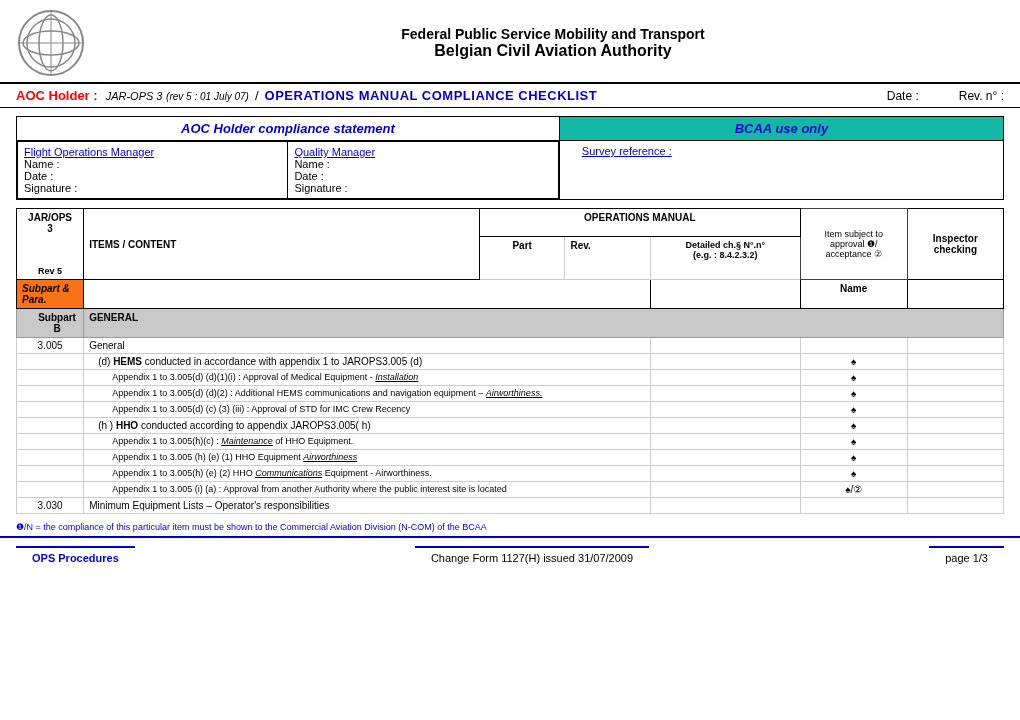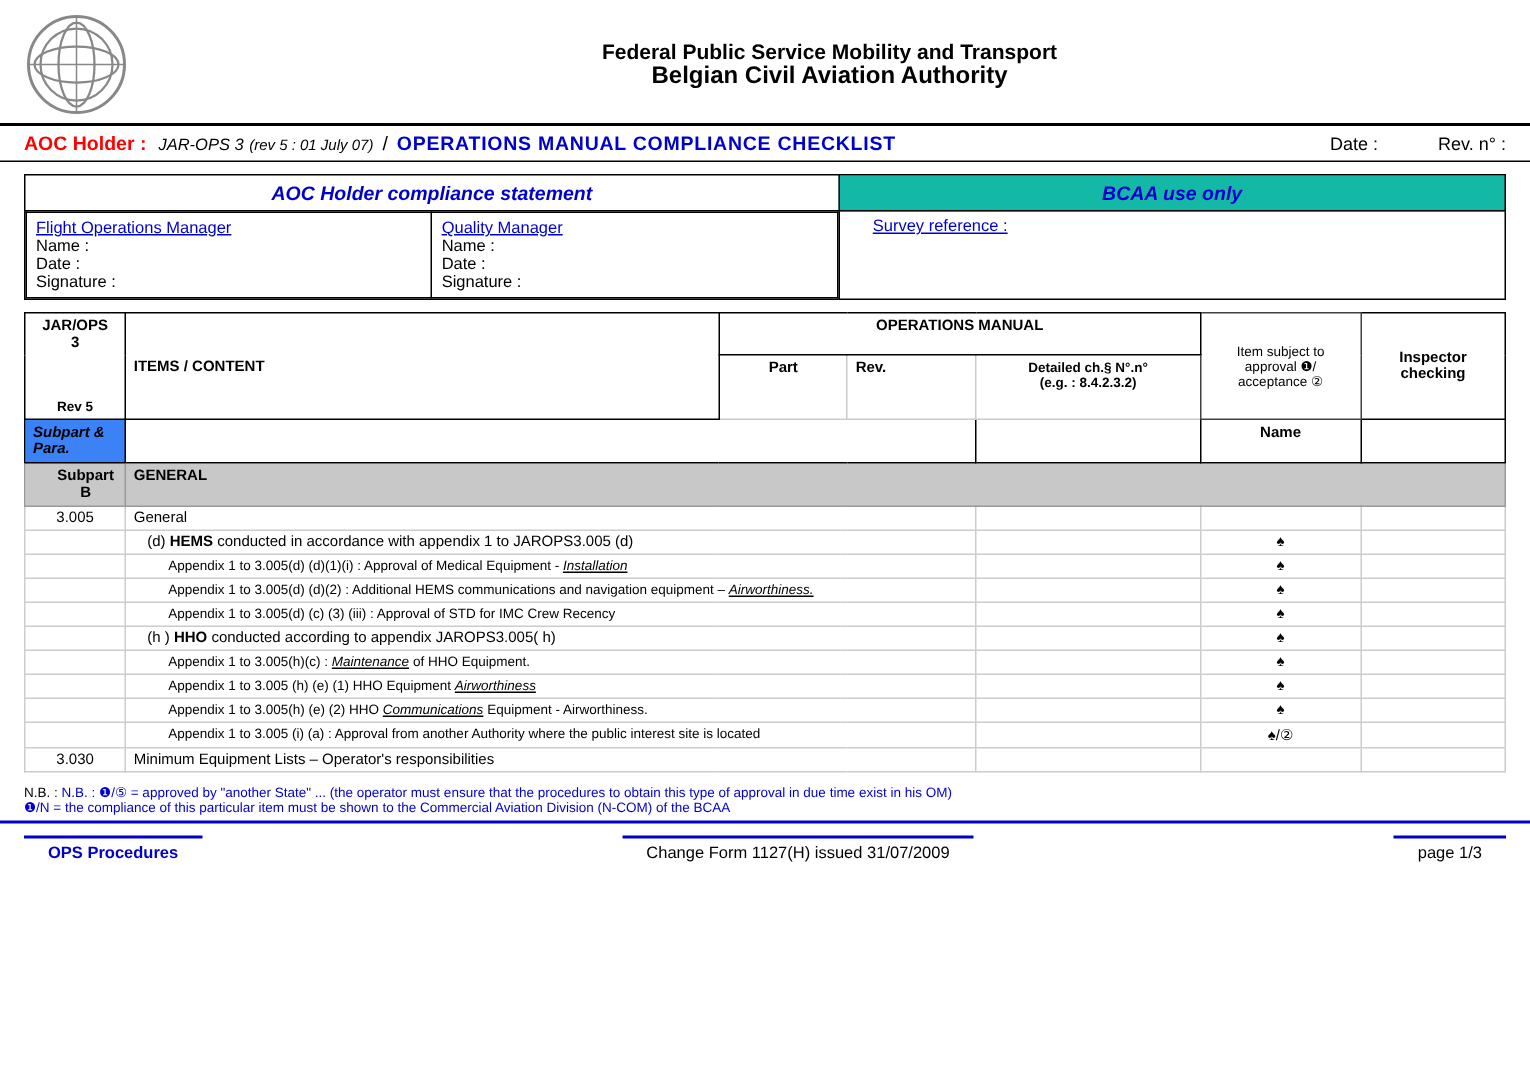--- a/index.html
+++ b/index.html
@@ -153,21 +153,21 @@
         <td colspan="3" class="ops-header-cell" style="border:1px solid #000; font-size:10px;">OPERATIONS MANUAL</td>
         <td rowspan="2" style="text-align:center; font-size:9px; border:1px solid #404040; vertical-align:middle;">Item subject  to<br>approval ❶/<br>acceptance ②</td>
         <td rowspan="2" style="text-align:center; font-weight:bold; font-size:10px; border:1px solid #000; vertical-align:middle;">Inspector checking</td>
       </tr>
       <tr>
         <td style="text-align:center; font-weight:bold; font-size:10px; border:1px solid #ccc;">Part</td>
         <td style="text-align:left; font-weight:bold; font-size:10px; border:1px solid #ccc;">Rev.</td>
         <td style="text-align:center; font-weight:bold; font-size:9px; border:1px solid #ccc;">Detailed ch.§ N°.n°<br>(e.g. : 8.4.2.3.2)</td>
       </tr>
       <tr>
-        <td style="font-weight:bold; font-style:italic; font-size:10px; border:1px solid #000; background:#3b82f6;">Subpart &amp;<br>Para.</td>
+        <td style="font-weight:bold; font-style:italic; font-size:10px; border:1px solid #000; background:#f97316;">Subpart &amp;<br>Para.</td>
         <td colspan="3" style="border:1px solid #000;"></td>
         <td style="border:1px solid #000;"></td>
         <td style="text-align:center; font-weight:bold; font-size:10px; border:1px solid #000;">Name</td>
         <td style="border:1px solid #000;"></td>
       </tr>
     </thead>
     <tbody>
 
       <tr class="subpart-b-row">
         <td style="text-align:center; background:#c8c8c8; border:1px solid #999; font-weight:bold; font-size:10px;padding-left:19px;">Subpart B</td>
@@ -278,24 +278,20 @@
         <td style="border:1px solid #ccc;"></td>
         <td style="border:1px solid #ccc;"></td>
         <td style="border:1px solid #ccc;"></td>
       </tr>
     </tbody>
   </table>
 </div>
 
 <div class="footer-notes">
   <div>
-    <span>N.B. : </span>
-    <span style="color:#0000cc;">N.B. : ❶/⑤ = approved by "another State" ... (the operator must ensure that the procedures to obtain this type of approval in due time exist  in his OM)</span>
-  </div>
-  <div>
     <span style="color:#0000cc;">❶/N = the compliance of this particular item must be shown to the Commercial Aviation Division (N-COM) of the BCAA</span>
   </div>
 </div>
 
 <div class="footer-bar">
   <span class="footer-bar ops-proc">OPS Procedures</span>
   <span class="footer-bar change-form" style="font-size:11px; color:#000;">Change Form 1127(H) issued 31/07/2009</span>
   <span class="footer-bar page-num">page 1/3</span>
 </div>
 

